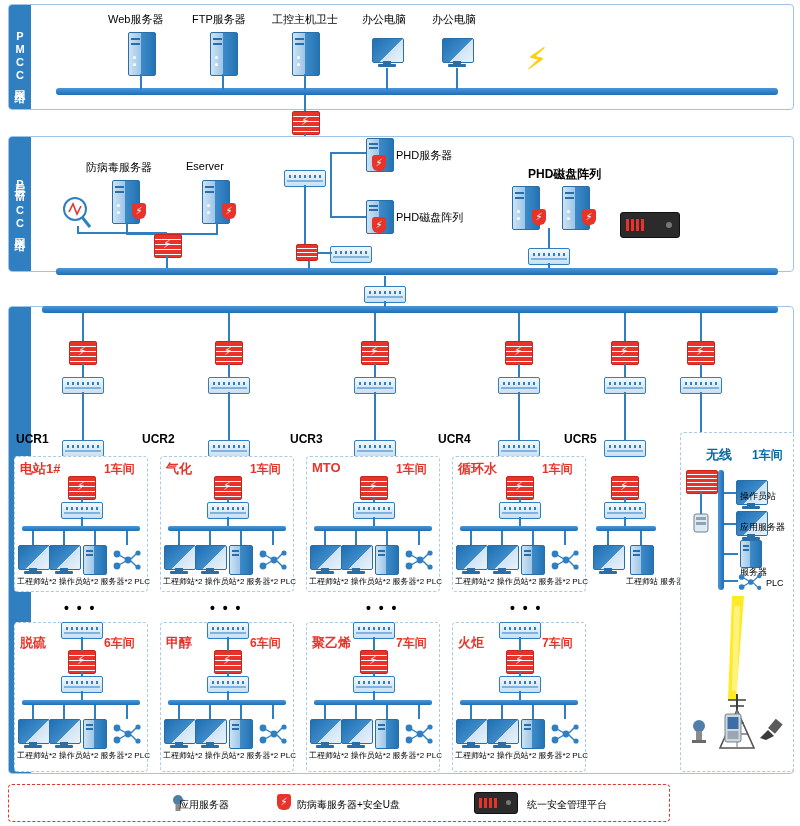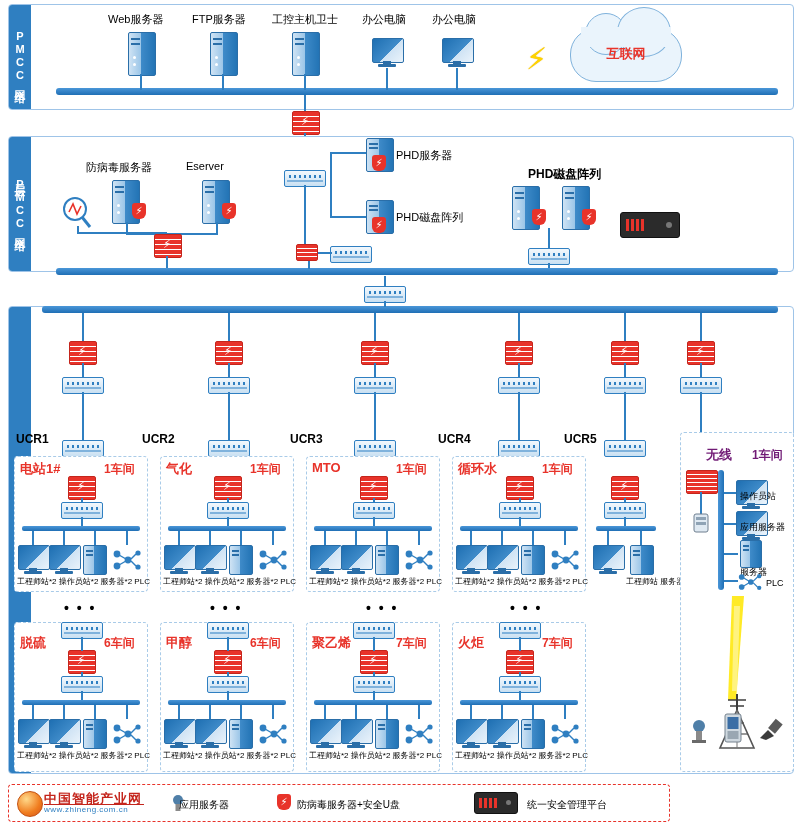--- a/index.html
+++ b/index.html
@@ -58,21 +58,21 @@
   .cloud:before,.cloud:after{content:"";position:absolute;background:#eaf4fc;border:1.5px solid #7fb2dc;border-radius:50%;}
   .cloud:before{width:40px;height:40px;left:14px;top:-16px;}
   .cloud:after{width:52px;height:48px;left:46px;top:-22px;}
   .cloud .txt{position:absolute;z-index:3;left:0;top:16px;width:110px;text-align:center;color:#e8332a;font-size:13px;font-weight:bold;}
   .cloud .mask{position:absolute;z-index:2;left:10px;top:-2px;width:90px;height:20px;background:#eaf4fc;}
   
   .bolt-yellow{position:absolute;color:#ffd400;font-size:30px;line-height:1;text-shadow:0 0 1px #e0a800;}
   
   .lbl{position:absolute;font-size:11px;color:#000;white-space:nowrap;}
   .lbl-b{position:absolute;font-size:12px;color:#000;font-weight:bold;white-space:nowrap;}
-  .lbl-red{position:absolute;font-size:13px;color:#701a75;font-weight:bold;white-space:nowrap;text-align:right;}
+  .lbl-red{position:absolute;font-size:13px;color:#0369a1;font-weight:bold;white-space:nowrap;text-align:right;}
   .lbl-sm{position:absolute;font-size:8px;color:#000;white-space:nowrap;}
   
   .cell{position:absolute;border:1px dashed #a9cbe8;border-radius:4px;background:#fff;}
   .cell-t1{position:absolute;left:6px;top:4px;font-size:13px;font-weight:bold;color:#e8332a;}
   .cell-t2{position:absolute;right:6px;top:4px;font-size:12px;font-weight:bold;color:#e8332a;}
   
   .warea{position:absolute;border:1px dashed #a9cbe8;border-radius:4px;background:#fff;}
   .wbus{position:absolute;width:6px;background:linear-gradient(90deg,#4a96d8,#1f6fb5);border-radius:3px;}
   .ap{position:absolute;width:30px;height:22px;background:repeating-linear-gradient(#e8332a,#e8332a 3px,#fff 3px,#fff 4px);
      border:1px solid #c4251c;border-radius:2px;}
@@ -130,24 +130,20 @@
       <div class="stand"></div>
       <div class="base"></div>
   </div>
   <div class="pc" style="left:442px;top:38px;">
     <div class="scr"></div>
       <div class="stand"></div>
       <div class="base"></div>
   </div>
 
   <div class="bolt-yellow" style="left:526px;top:44px;">⚡</div>
-  <div class="cloud" style="left:570px;top:28px;">
-    <div class="mask"></div>
-    <div class="txt">互联网</div>
-  </div>
 
   <div class="bus" style="left:56px;top:88px;width:722px;"></div>
   <div class="vline" style="left:140px;top:74px;height:16px;"></div>
   <div class="vline" style="left:222px;top:74px;height:16px;"></div>
   <div class="vline" style="left:304px;top:74px;height:16px;"></div>
   <div class="vline" style="left:386px;top:68px;height:22px;"></div>
   <div class="vline" style="left:456px;top:68px;height:22px;"></div>
 
   <div class="vline" style="left:304px;top:95px;height:18px;"></div>
   <div class="fw" style="left:292px;top:111px;">
@@ -1075,26 +1071,20 @@
       </svg>
   </div>
   <div class="abs" style="left:758px;top:716px;width:26px;height:26px;">
     <svg width="26" height="26" viewBox="0 0 26 26">
         <polygon points="2,22 10,14 16,20 8,24" fill="#3b3b3b"></polygon>
         <rect x="13" y="4" width="9" height="12" transform="rotate(40 17 10)" fill="#5a5a5a"></rect>
       </svg>
   </div>
 
   <div class="legend">
-    <div class="logo">
-      <div class="globe"></div>
-      <div class="t1">中国智能产业网</div>
-      <div class="ul"></div>
-      <div class="t2">www.zhineng.com.cn</div>
-    </div>
 
     <div class="abs" style="left:160px;top:8px;width:18px;height:20px;">
       <svg width="18" height="20" viewBox="0 0 18 20">
           <circle cx="9" cy="7" r="5" fill="#4f7fa8"></circle>
           <rect x="6.5" y="11" width="5" height="7" fill="#8a8a8a"></rect>
         </svg>
     </div>
     <div class="lbl" style="left:170px;top:13px;font-size:10px;">应用服务器</div>
 
     <div class="guard" style="left:268px;top:9px;">⚡</div>

